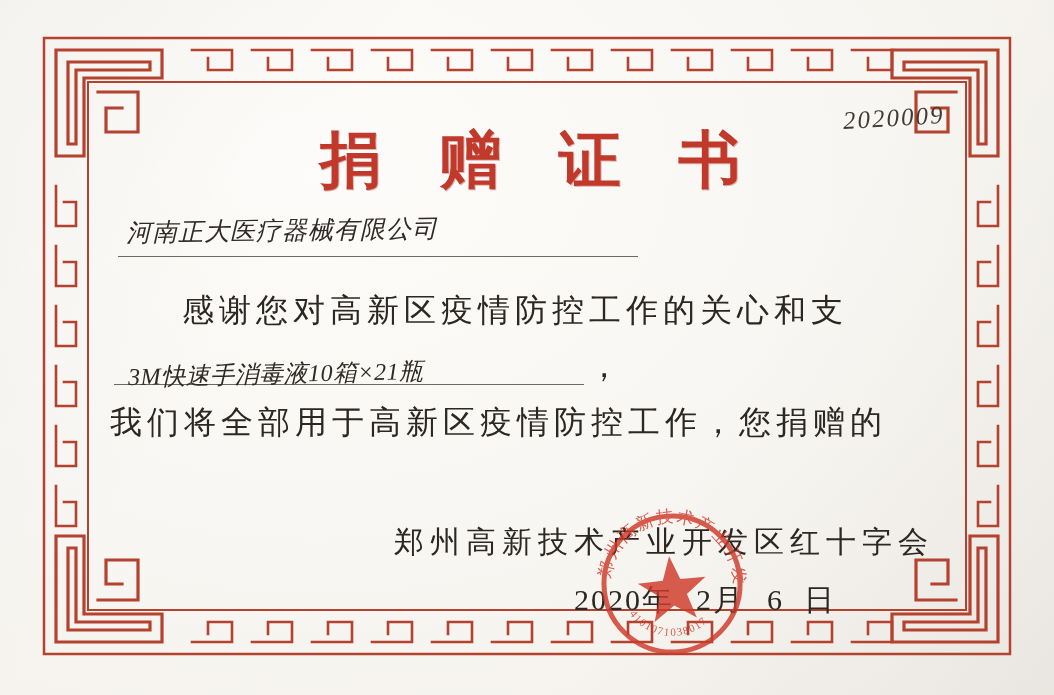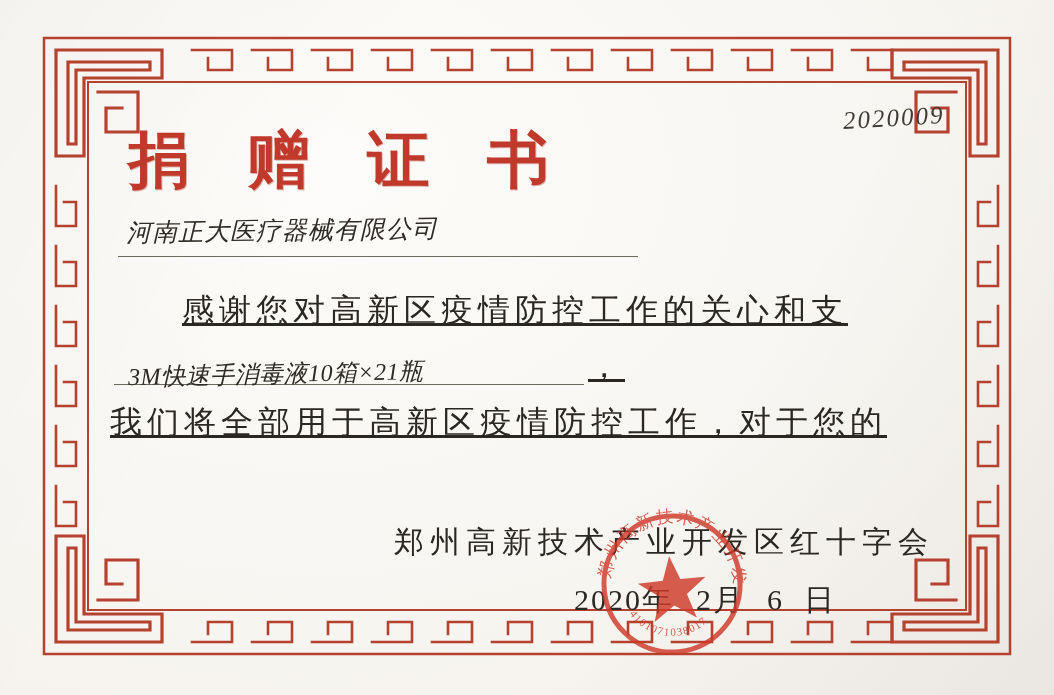--- a/index.html
+++ b/index.html
@@ -61,20 +61,21 @@
     letter-spacing: 2px;
     transform: rotate(-3.5deg);
     font-style: italic;
   }
 
   .title {
     position: absolute;
     left: 0;
     top: 48px;
     width: 840px;
+    text-align: center;
     font-family: "DejaVu Serif", serif;
     font-size: 62px;
     font-weight: bold;
     color: #c0392b;
     letter-spacing: 18px;
     text-indent: 18px;
     text-shadow: 1px 1px 0 rgba(160,50,35,0.35);
   }
 
   .recipient-line {
@@ -101,21 +102,21 @@
     position: absolute;
     left: 0;
     top: 212px;
     width: 840px;
     font-family: "DejaVu Serif", serif;
     font-size: 32px;
     color: #2b2722;
     line-height: 56px;
     letter-spacing: 5px;
   }
-  .body-line { white-space: nowrap; text-decoration: underline; }
+  .body-line { white-space: nowrap; }
   .indent { display: inline-block; width: 72px; }
 
   .fill-slot {
     position: relative;
     display: inline-block;
     width: 470px;
     border-bottom: 1.5px solid #6f6a60;
     height: 40px;
     vertical-align: -8px;
     margin: 0 4px;
@@ -270,21 +271,21 @@
     <div class="recipient-line"></div>
     <div class="recipient-name">河南正大医疗器械有限公司</div>
 
     <div class="body-text">
       <div class="body-line">
         <span class="indent"></span><span>感谢您对高新区疫情防控工作的关心和支</span>
       </div>
       <div class="body-line">
         <span class="fill-slot"><span class="fill-hand">3M快速手消毒液10箱×21瓶</span></span><span>，</span>
       </div>
-      <div class="body-line">我们将全部用于高新区疫情防控工作，对于您的</div>
+      <div class="body-line">我们将全部用于高新区疫情防控工作，您捐赠的</div>
     </div>
 
     <div class="issuer">郑州高新技术产业开发区红十字会</div>
 
     <div class="date-row">
       <span class="num">2020</span><span>年</span><span class="sep"></span><span class="num">2</span><span>月</span><span class="sep"></span><span class="num">6</span><span class="sep"></span><span>日</span>
     </div>
 
     <div class="seal">
       <svg width="168" height="168" viewBox="0 0 168 168" xmlns="http://www.w3.org/2000/svg">

